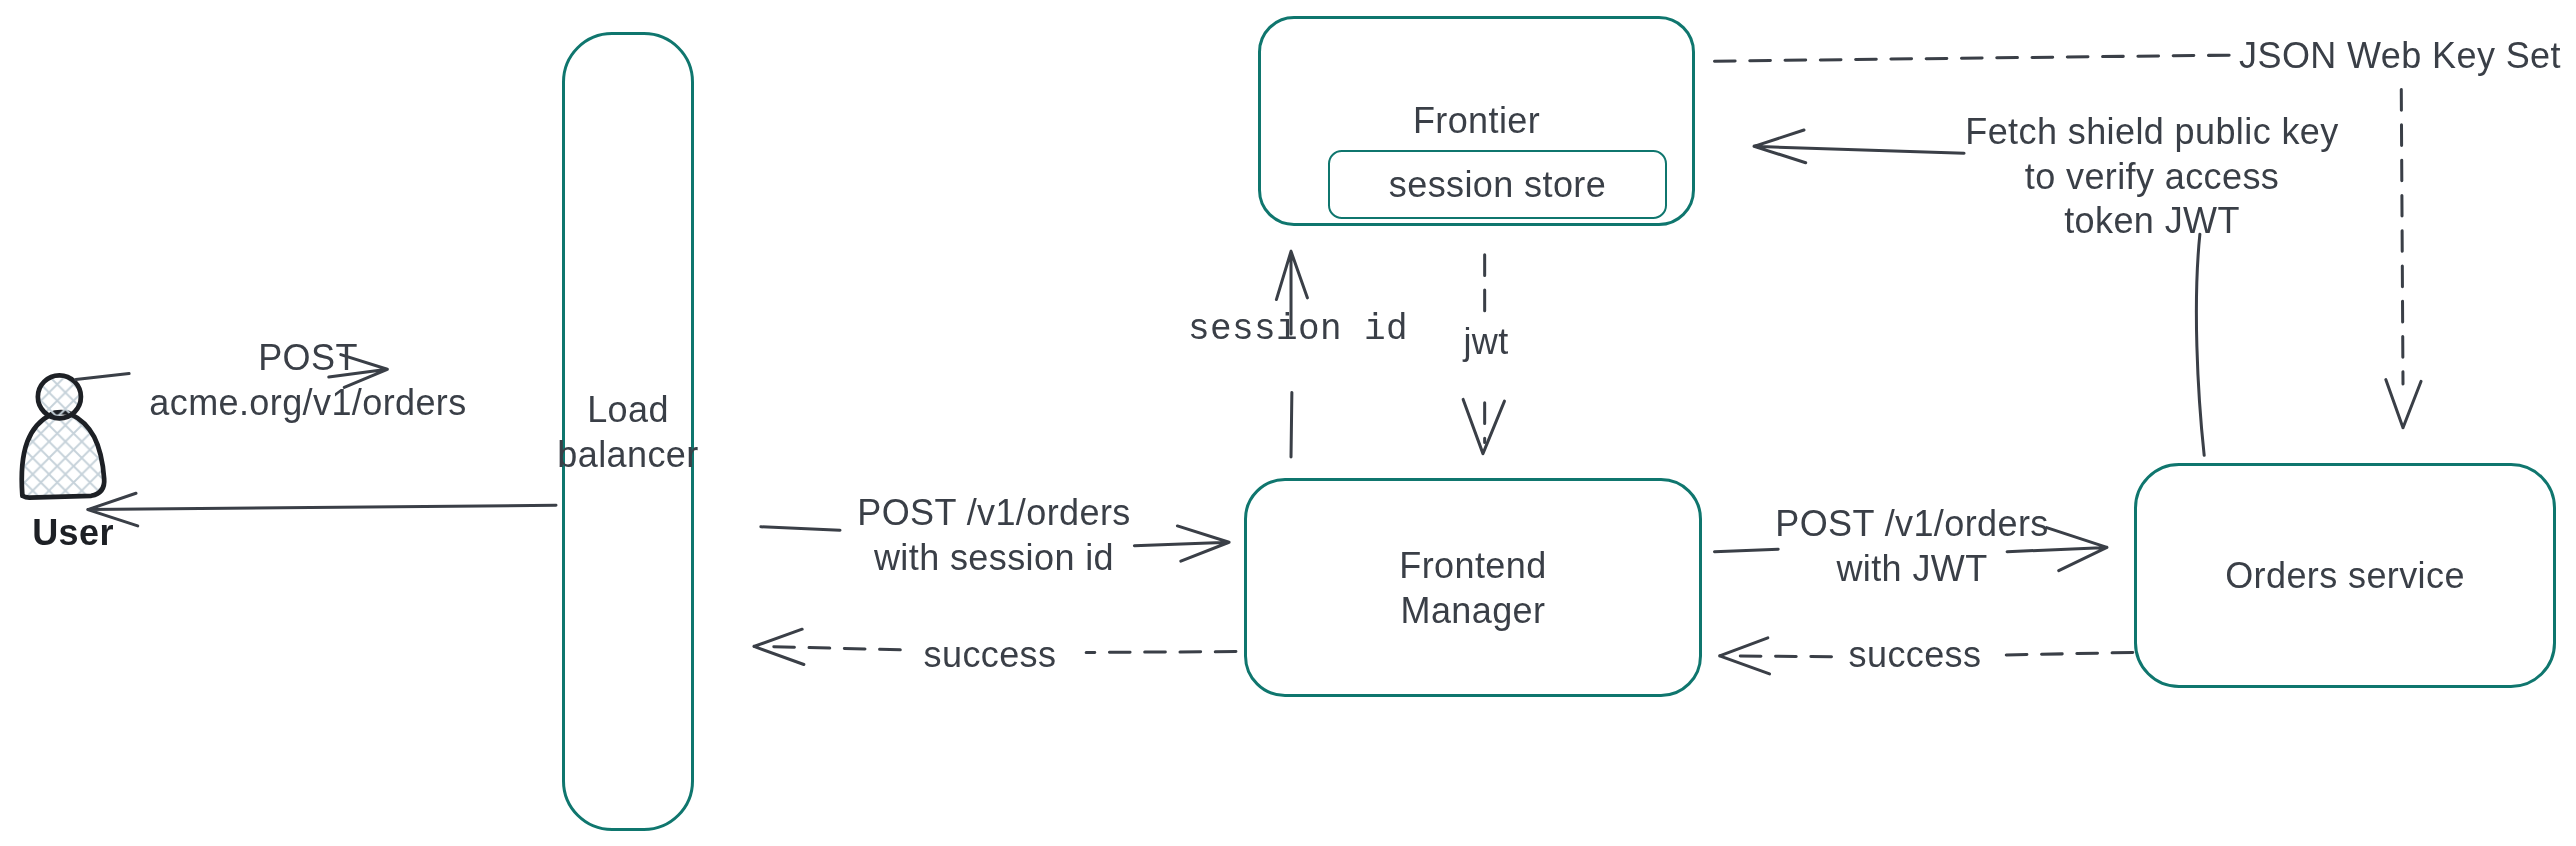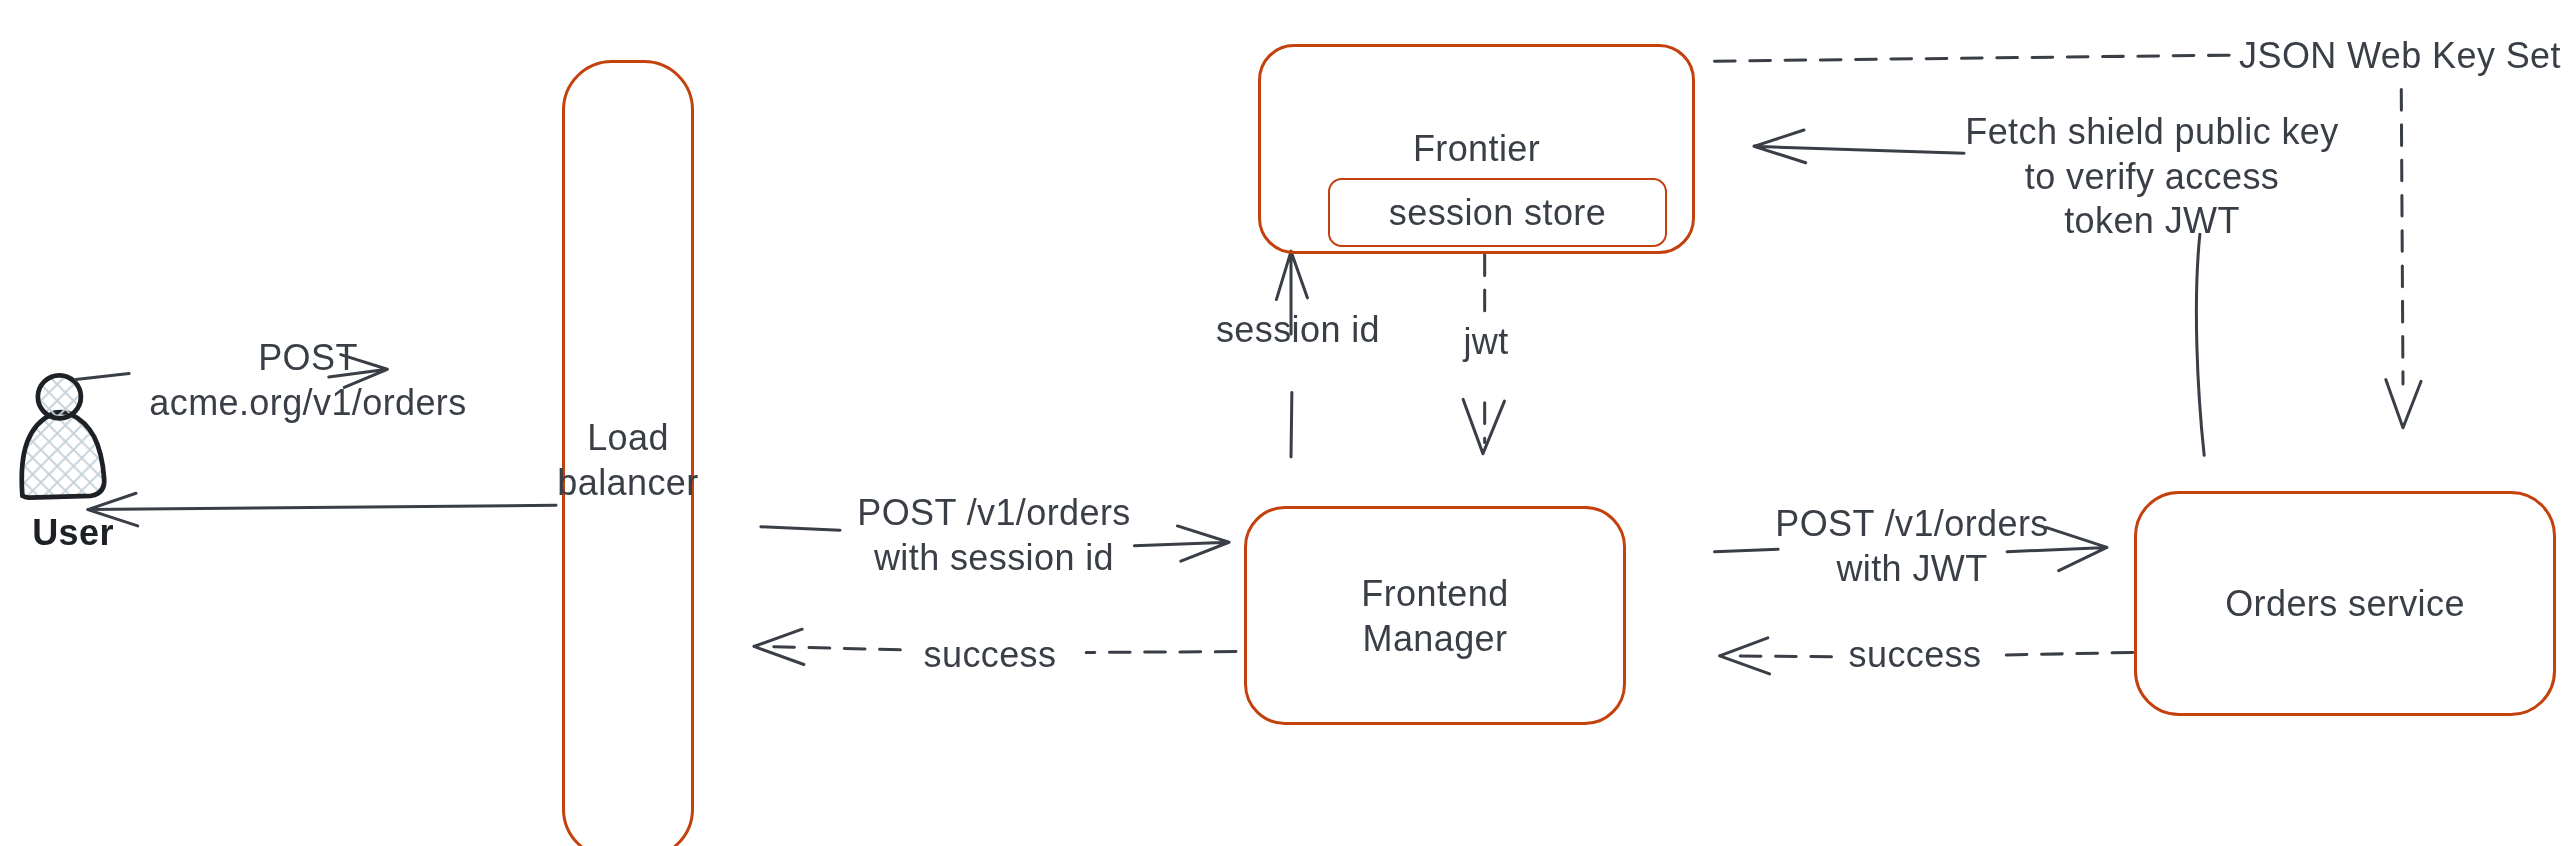--- a/index.html
+++ b/index.html
@@ -2,47 +2,47 @@
 <html style="font-size:13.8px"><head>
 <meta charset="utf-8">
 <style>
   html,body{margin:0;padding:0;background:#ffffff;}
   .canvas{
     position:relative;width:2576px;height:847px;background:#ffffff;
     font-family:"Liberation Sans",sans-serif;color:#3a3f47;overflow:hidden;
   }
   .layer{position:absolute;left:0;top:0;width:2576px;height:847px;}
   .node{
-    position:absolute;border:3px solid #c2410c;background:transparent;
-    display:flex;align-items:center;justify-content:center;box-sizing:border-box;margin-top:28px;
+    position:absolute;border:3px solid #0f766e;background:transparent;
+    display:flex;align-items:center;justify-content:center;box-sizing:border-box;
   }
   .node-label{
     font-size:36px;line-height:1.25;text-align:center;color:#3a3f47;
     letter-spacing:0.4px;font-weight:500;
   }
   .edge-label{
     position:absolute;transform:translateX(-50%);text-align:center;
     font-size:36px;line-height:1.24;color:#3a3f47;letter-spacing:0.4px;
     font-weight:500;white-space:nowrap;
   }
   .edge-label span{display:block;}
   #lb-box{left:562px;top:32px;width:132px;height:799px;border-radius:50px;}
   #frontier-box{left:1258px;top:15.5px;width:437px;height:210px;border-radius:36px;
     align-items:flex-start;justify-content:center;}
   #frontier-box .node-label{margin-top:79px;}
   #session-store-box{left:1328px;top:150px;width:339px;height:69px;border-radius:13.8px;border-width:2.6px;}
-  #fm-box{left:1244px;top:478px;width:382px;height:219px;border-radius:41px;}
+  #fm-box{left:1244px;top:478px;width:458px;height:219px;border-radius:41px;}
   #orders-box{left:2134px;top:463px;width:422px;height:225px;border-radius:45px;}
   #lb-box .node-label{width:155px;}
   #fm-box .node-label{width:224px;}
   #user-label{left:73px;top:511px;color:#1d2025;font-weight:600;}
   #label-post-acme{left:308px;top:336px;}
   #label-post-session{left:994px;top:491px;}
   #label-success-left{left:990px;top:633px;}
-  #label-session-cookies{left:1298px;top:308px;}
+  #label-session-cookies{left:1298px;top:308px;font-family:Liberation Mono, monospace;}
   #label-access-jwt{left:1486px;top:320px;}
   #label-post-jwt{left:1912px;top:502px;}
   #label-success-right{left:1915px;top:633px;}
   #label-jwks{left:2400px;top:34px;}
   #label-fetch{left:2152px;top:110px;}
   svg .stroke{stroke:#3a3f47;stroke-width:3.5;fill:none;stroke-linecap:round;stroke-linejoin:round;}
   svg .dashed{stroke-dasharray:24 17;}
   svg .person{stroke:#1d2025;stroke-width:5.5;stroke-linejoin:round;}
 </style>
 </head>

